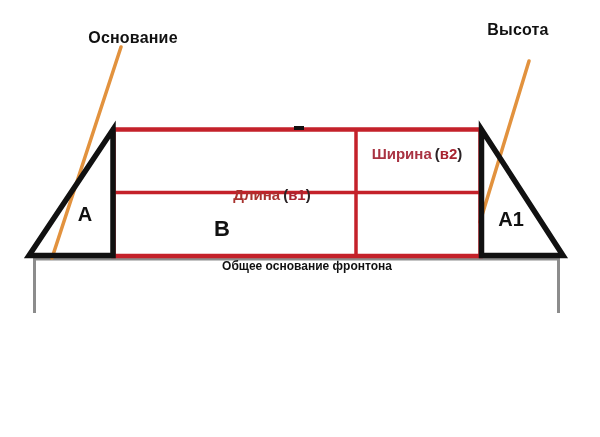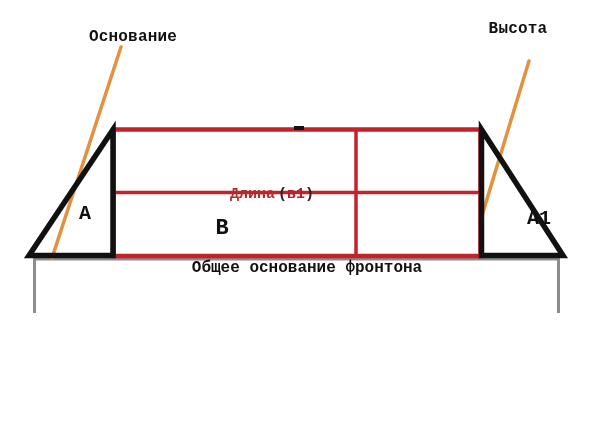--- a/index.html
+++ b/index.html
@@ -1,21 +1,21 @@
 <!DOCTYPE html>
 <html style="--red-line: #c4212a; --red-word: #a8332f; --red-word-2: #a93342; --red-value: #a82430; --paren: #2a2326; --orange: #e2923e; --gray: #8c8c8c; --ink: #111111;"><head>
 <meta charset="utf-8">
 <style>
   html, body { margin: 0; padding: 0; background: #ffffff; }
   .canvas {
     position: relative;
     width: 600px;
     height: 313px;
     background: #ffffff;
-    font-family: Liberation Mono, monospace;
+    font-family: Liberation Sans, sans-serif;
     overflow: hidden;
   }
   svg.diagram { position: absolute; left: 0; top: 0; }
 
   
   .wall-rect      { fill: none; stroke: var(--gray, #8c8c8c); stroke-width: 3; }
   .gable-rect     { fill: none; stroke: var(--red-line, #c4212a); stroke-width: 4.5; }
   .red-line       { stroke: var(--red-line, #c4212a); stroke-width: 3.5; fill: none; }
   .orange-line    { stroke: var(--orange, #e2923e); stroke-width: 3.5; fill: none; stroke-linecap: round; }
   .black-triangle { fill: none; stroke: var(--ink, #111111); stroke-width: 5.5; stroke-linejoin: miter; }
@@ -26,21 +26,21 @@
     font-weight: bold;
     color: var(--ink, #111111);
     white-space: nowrap;
     transform: translateX(-50%);
     line-height: 1.1;
   }
   .callout   { font-size: 16px; letter-spacing: 0.2px; }
   .section   { font-size: 20px; }
   .section-b { font-size: 22px; }
   .measure   { font-size: 15px; }
-  .base-cap  { font-size: 16px; }
+  .base-cap  { font-size: 12px; }
 
   .measure .word-dlina   { color: var(--red-word, #a8332f); }
   .measure .word-shirina { color: var(--red-word-2, #a93342); }
   .measure .paren        { color: var(--paren, #2a2326); margin-left: 3px; }
   .measure .paren.close  { margin-left: 0; }
   .measure .val          { color: var(--red-value, #a82430); }
 </style>
 </head>
 <body>
 
@@ -64,22 +64,25 @@
   </svg>
 
   <div class="lbl callout" style="left:133px; top:29px;">Основание</div>
 
   <div class="lbl callout" style="left:518px; top:21px;">Высота</div>
 
   <div class="lbl measure" style="left:272px; top:187px;">
     <span class="word-dlina">Длина</span><span class="paren">(</span><span class="val">в1</span><span class="paren close">)</span>
   </div>
 
+  <div class="lbl measure" style="left:417px; top:146px;">
+    <span class="word-shirina">Ширина</span><span class="paren">(</span><span class="val">в2</span><span class="paren close">)</span>
+  </div>
 
   <div class="lbl section" style="left:85px; top:203px;">A</div>
 
   <div class="lbl section-b" style="left:222px; top:217px; font-weight:bold;">B</div>
 
-  <div class="lbl section" style="left:539px; top:208px;">A1</div>
+  <div class="lbl section" style="left:511px; top:208px;">A1</div>
 
   <div class="lbl base-cap" style="left:307px; top:260px;">Общее основание фронтона</div>
 
 </div>
 
 </body></html>

